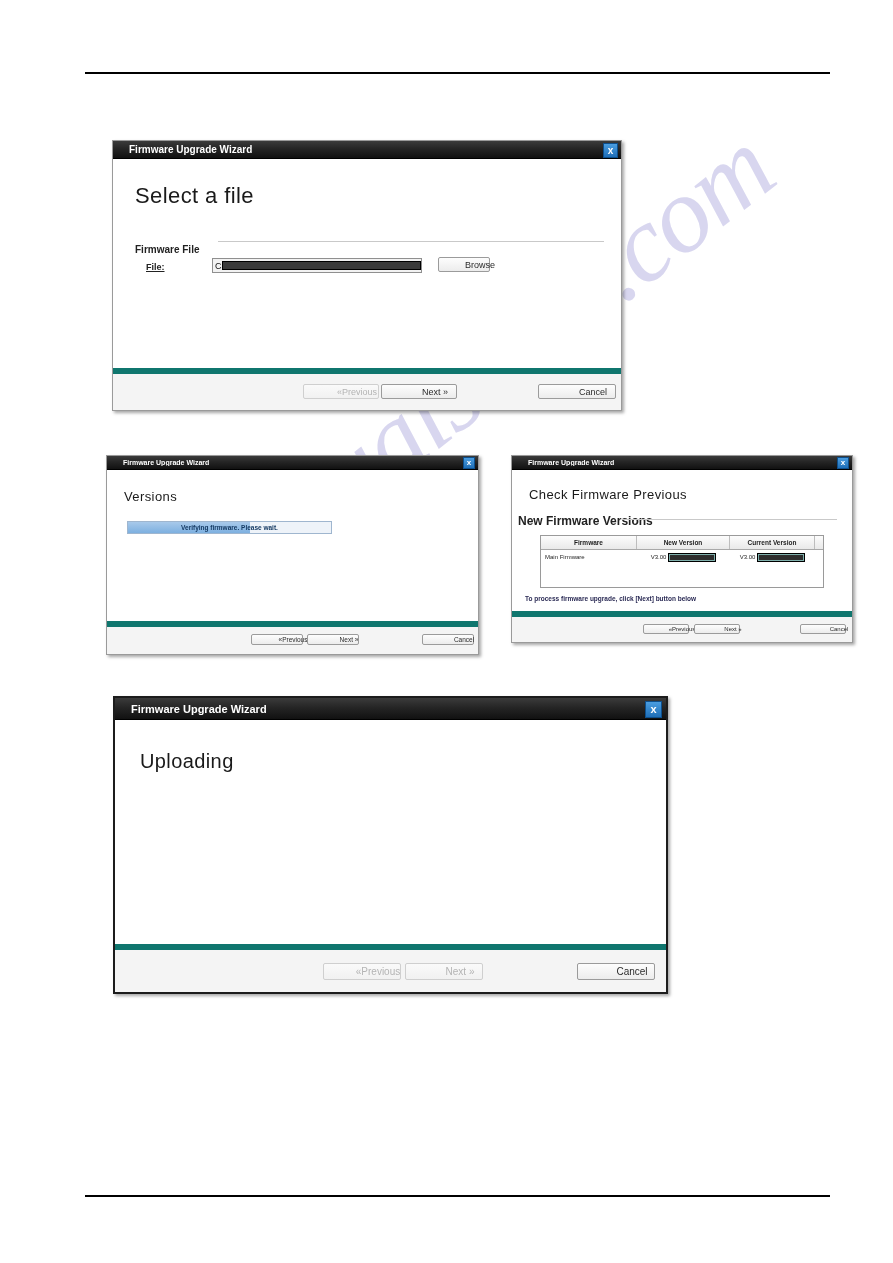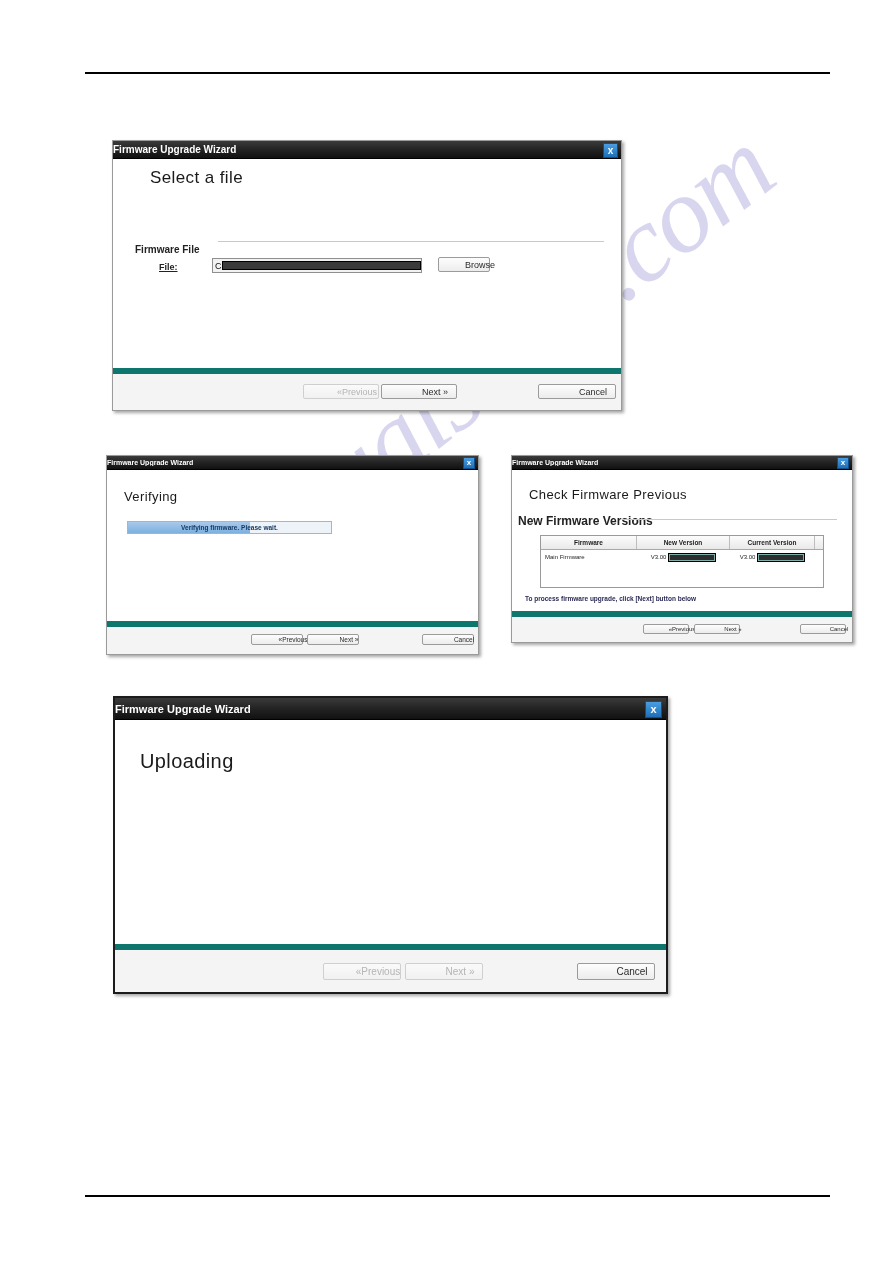--- a/index.html
+++ b/index.html
@@ -64,21 +64,21 @@
   .titlebar {
     position: relative;
     background: linear-gradient(to bottom, #3b3b3b 0%, #252525 45%, #111111 100%);
     color: #ffffff;
     font-weight: bold;
     display: flex;
     align-items: center;
     border-bottom: 1px solid #000;
   }
   .titlebar .title-text {
-    padding-left: 0;
+    padding-left: 16px;
     white-space: nowrap;
     overflow: hidden;
   }
   .close-btn {
     position: absolute;
     background: linear-gradient(to bottom, #4a9de0 0%, #1f6fb8 100%);
     border: 1px solid #0d4f8c;
     color: #ffffff;
     font-weight: bold;
     display: flex;
@@ -230,24 +230,24 @@
     color: #2b2b55;
     font-weight: bold;
     white-space: nowrap;
   }
 
   
   #dlg-select { left: 112px; top: 140px; width: 508px; height: 269px; }
   #dlg-select .titlebar { height: 17px; font-size: 10px; }
   #dlg-select .close-btn { right: 3px; top: 2px; width: 13px; height: 13px; font-size: 10px; }
   #dlg-select .body-area { height: 251px; }
-  #dlg-select .heading { left: 22px; top: 9px; font-size: 17px; margin-left: 15px; }
+  #dlg-select .heading { left: 22px; top: 24px; font-size: 22px; }
   #dlg-select .section-label { left: 22px; top: 85px; font-size: 10px; }
   #dlg-select .section-rule { left: 105px; top: 82px; width: 386px; }
-  #dlg-select .field-label { left: 46px; top: 103px; font-size: 9px; text-decoration: underline; }
+  #dlg-select .field-label { left: 33px; top: 103px; font-size: 9px; text-decoration: underline; }
   #dlg-select .text-input { left: 99px; top: 99px; width: 208px; height: 13px; font-size: 9px; }
   #dlg-select .btn-browse { left: 325px; top: 98px; width: 52px; height: 15px; font-size: 9px; }
   #dlg-select .footer { height: 36px; }
   #dlg-select .btn-prev { left: 190px; top: 10px; width: 76px; height: 15px; font-size: 9px; }
   #dlg-select .btn-next { left: 268px; top: 10px; width: 76px; height: 15px; font-size: 9px; }
   #dlg-select .btn-cancel { left: 425px; top: 10px; width: 78px; height: 15px; font-size: 9px; }
 
   
   #dlg-verify { left: 106px; top: 455px; width: 371px; height: 198px; }
   #dlg-verify .titlebar { height: 13px; font-size: 7px; }
@@ -331,21 +331,21 @@
     </div>
   </div>
 </div>
 
 <div class="dialog" id="dlg-verify">
   <div class="titlebar">
     <span class="title-text">Firmware Upgrade Wizard</span>
     <div class="close-btn">x</div>
   </div>
   <div class="body-area">
-    <div class="heading">Verifying</div>
+    <div class="heading">Versions</div>
     <div class="progress">
       <div class="fill" style="width: 60%;"></div>
       <div class="ptext">Verifying firmware. Please wait.</div>
     </div>
     <div class="footer">
       <div class="btn btn-prev">«Previous</div>
       <div class="btn btn-next">Next »</div>
       <div class="btn btn-cancel">Cancel</div>
     </div>
   </div>

